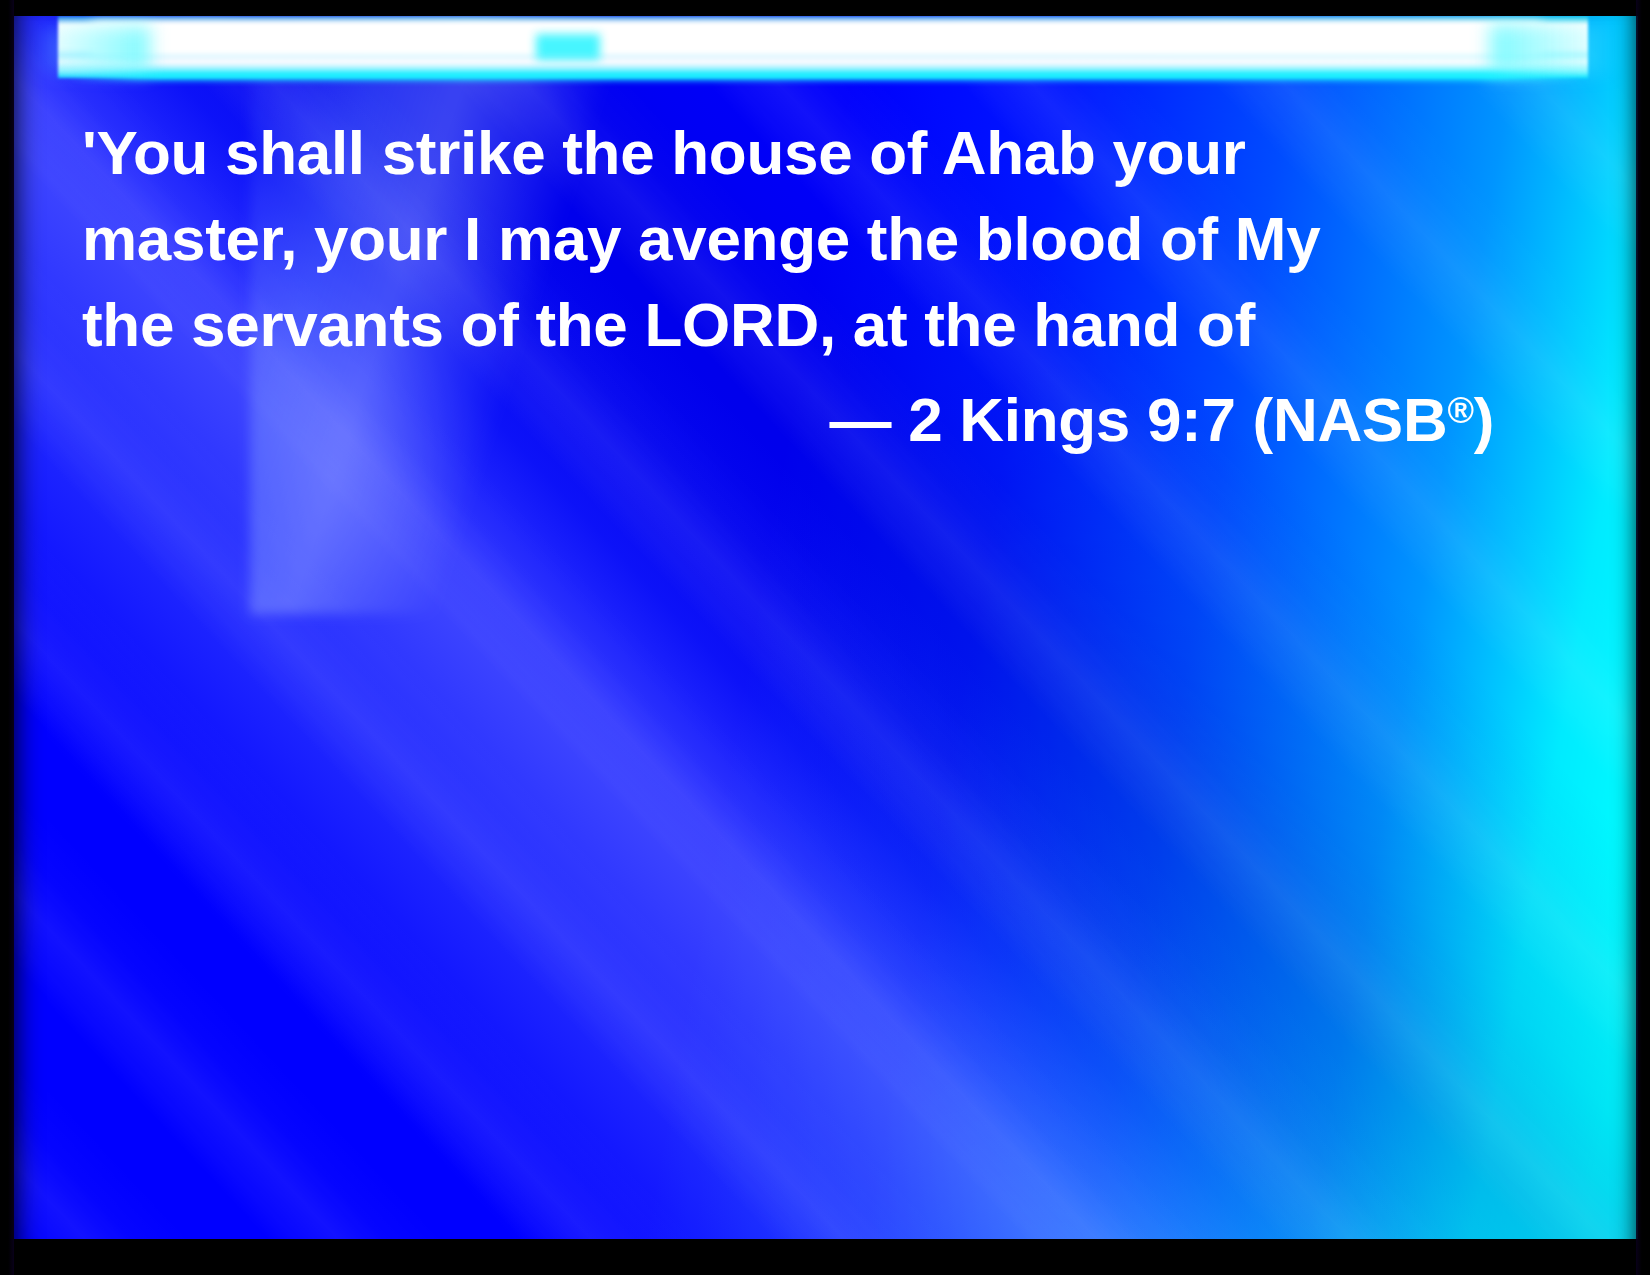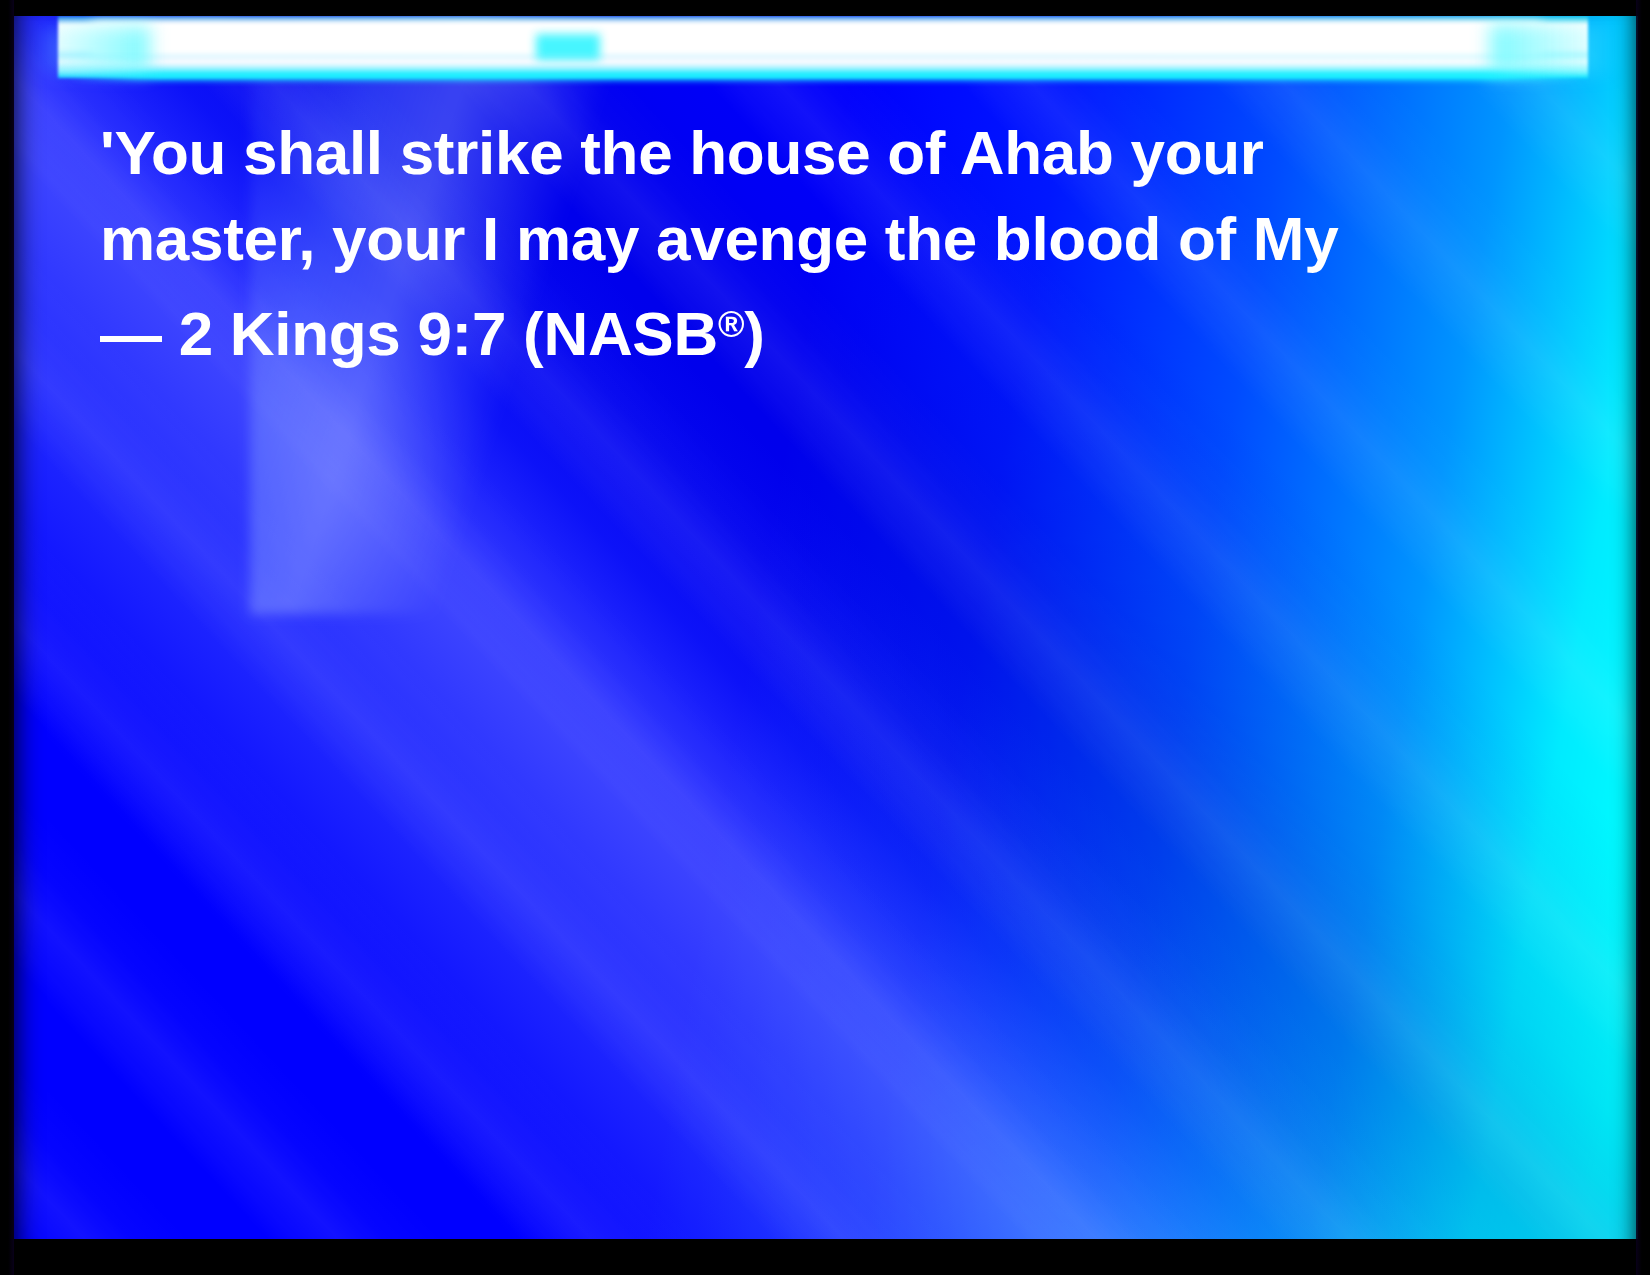--- a/index.html
+++ b/index.html
@@ -207,21 +207,21 @@
     position: absolute; left:0; top:0; width:1650px; height:1275px;
     box-shadow: inset 22px 0 26px -6px rgba(0,0,0,0.85),
                 inset -20px 0 22px -6px rgba(0,0,0,0.80),
                 inset 0 -16px 20px -6px rgba(0,0,0,0.55);
     pointer-events: none;
   }
 
   
   .verse-block {
     position: absolute;
-    left: 100px;
+    left: 82px;
     top: 110px;
     width: 1420px;
     z-index: 5;
   }
   .verse-text {
     color: #ffffff;
     font-family: "Liberation Sans", sans-serif;
     font-weight: bold;
     font-size: 62px;
     line-height: 86px;
@@ -229,20 +229,21 @@
     margin: 0;
   }
   .attribution {
     color: #ffffff;
     font-family: "Liberation Sans", sans-serif;
     font-weight: bold;
     font-size: 62px;
     line-height: 86px;
     letter-spacing: -0.3px;
     margin: 0;
+    text-align: right;
     padding-right: 8px;
   }
   .reg-mark {
     font-size: 36px;
     vertical-align: 18px;
     font-weight: bold;
   }
 </style>
 </head>
 <body>
@@ -259,20 +260,21 @@
   <div class="glow-bar"></div>
   <div class="glow-bar-core"></div>
   <div class="glow-bar-tail-l"></div>
   <div class="glow-bar-tail-r"></div>
   <div class="glow-blob"></div>
   <div class="glow-underline"></div>
 
   <div class="verse-block">
     <p class="verse-text">'You shall strike the house of Ahab your</p>
     <p class="verse-text">master, your I may avenge the blood of My</p>
+    <p class="verse-text">the servants of the LORD, at the hand of</p>
 
     <p class="attribution"><span>—</span>&nbsp;<span>2 Kings 9:7</span>&nbsp;<span>(</span><span>NASB</span><span class="reg-mark">®</span><span>)</span></p>
   </div>
 
   <div class="vignette"></div>
   <div class="frame-top"></div>
   <div class="frame-bottom"></div>
   <div class="frame-left"></div>
   <div class="frame-right"></div>
 

